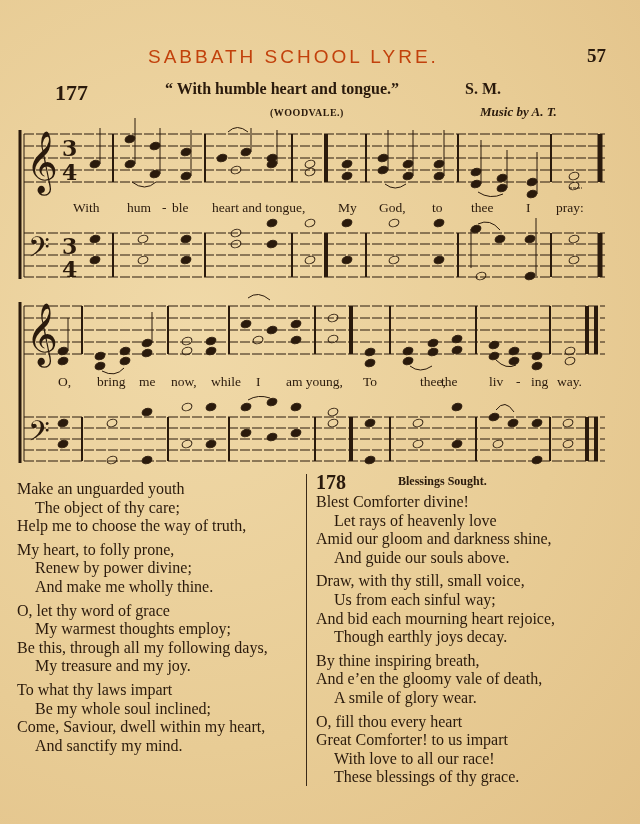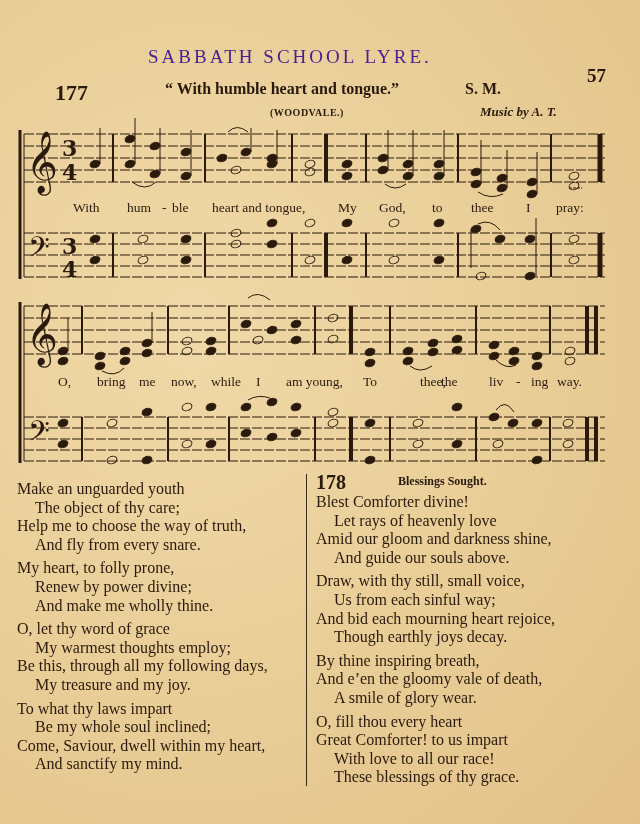--- a/index.html
+++ b/index.html
@@ -7,23 +7,23 @@
     width:640px; height:824px; overflow:hidden;
     background:#ecd3a0;
     background-image: radial-gradient(ellipse at 30% 40%, #f0d9a8 0%, #e8cc95 60%, #e2c188 100%);
     font-family:"DejaVu Serif", "Liberation Serif", serif;
     color:#2a1a0c;
     position:relative;
   }
   .abs { position:absolute; }
   .running-title {
     left:148px; top:46px; font-size:19px; letter-spacing:3px;
-    font-family:Liberation Serif, serif; color:#4c1d95;
+    font-family:Liberation Sans, sans-serif; color:#c2410c;
   }
-  .page-num { left:587px; top:45px; font-size:19px; font-weight:bold; font-family:"Liberation Serif", serif;margin-top:20px; }
+  .page-num { left:587px; top:45px; font-size:19px; font-weight:bold; font-family:"Liberation Serif", serif; }
   .hymn-num { left:55px; top:80px; font-size:22px; font-weight:bold; font-family:"Liberation Serif", serif; }
   .hymn-title { left:165px; top:80px; font-size:16px; font-weight:bold; font-family:"Liberation Serif", serif; }
   .hymn-meter { left:465px; top:80px; font-size:16px; font-weight:bold; font-family:"Liberation Serif", serif; }
   .tune-name { left:270px; top:107px; font-size:10px; font-weight:bold; letter-spacing:0.5px; font-family:"Liberation Serif", serif; }
   .composer { left:480px; top:104px; font-size:13px; font-style:italic; font-weight:bold; font-family:"Liberation Serif", serif; }
 
   svg.music { position:absolute; left:0; top:0; }
   .lyrics { font-family:"Liberation Serif", serif; font-size:13.5px; }
 
   .verse-col { font-family:"Liberation Serif", serif; font-size:16px; line-height:18.6px; }
@@ -334,21 +334,20 @@
   <span class="abs" style="left:516px;">-</span>
   <span class="abs" style="left:531px;">ing</span>
   <span class="abs" style="left:557px;">way.</span>
 </div>
 
 <div class="abs verse-col col-left">
   <div class="stanza">
     <div class="line">Make an unguarded youth</div>
     <div class="line indent">The object of thy care;</div>
     <div class="line">Help me to choose the way of truth,</div>
-    <div class="line indent">And fly from every snare.</div>
   </div>
   <div class="stanza">
     <div class="line">My heart, to folly prone,</div>
     <div class="line indent">Renew by power divine;</div>
     <div class="line indent">And make me wholly thine.</div>
   </div>
   <div class="stanza">
     <div class="line">O, let thy word of grace</div>
     <div class="line indent">My warmest thoughts employ;</div>
     <div class="line">Be this, through all my following days,</div>

